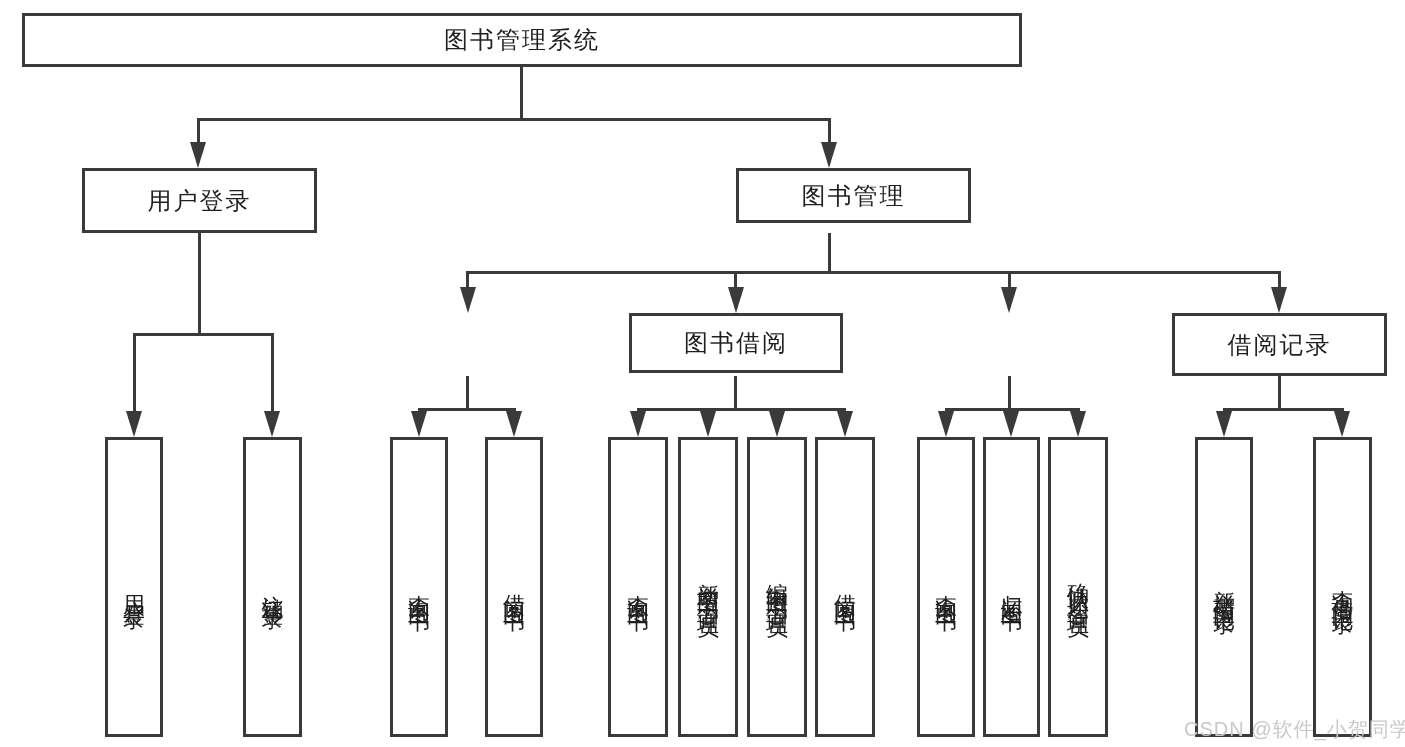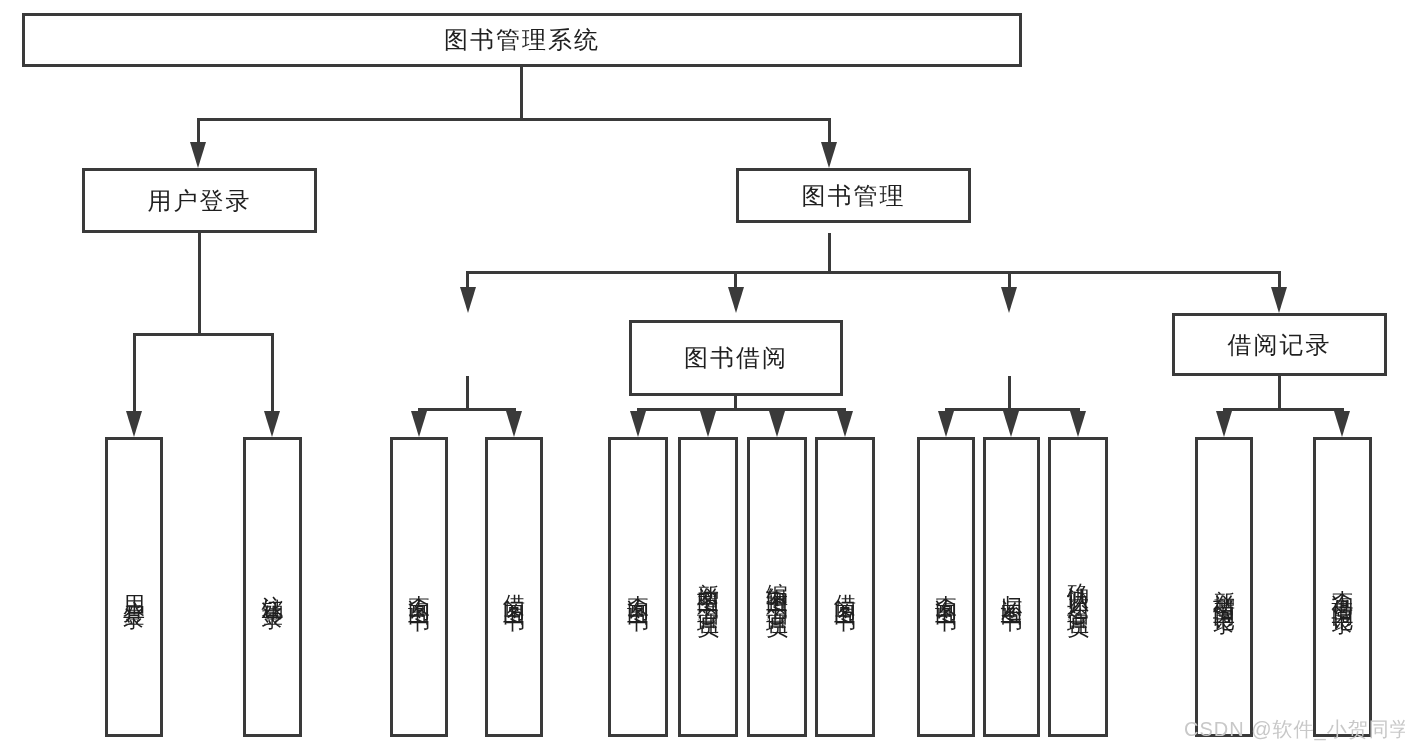--- a/index.html
+++ b/index.html
@@ -120,21 +120,21 @@
 
   <div class="node hbox" style="left:82px;top:168px;width:235px;height:65px;">
     <span>用户登录</span>
   </div>
 
   <div class="node hbox" style="left:712px;top:168px;width:235px;height:55px;margin-left:24px;">
     <span>图书管理</span>
   </div>
 
 
-  <div class="node hbox" style="left:629px;top:320px;width:214px;height:76px;">
+  <div class="node hbox" style="left:629px;top:313px;width:214px;height:60px;">
     <span>图书借阅</span>
   </div>
 
 
   <div class="node hbox" style="left:1172px;top:313px;width:215px;height:63px;">
     <span>借阅记录</span>
   </div>
 
   <div class="node vbox" style="left:105px;top:437px;width:58px;height:300px;">
     <span>用户登录</span>

